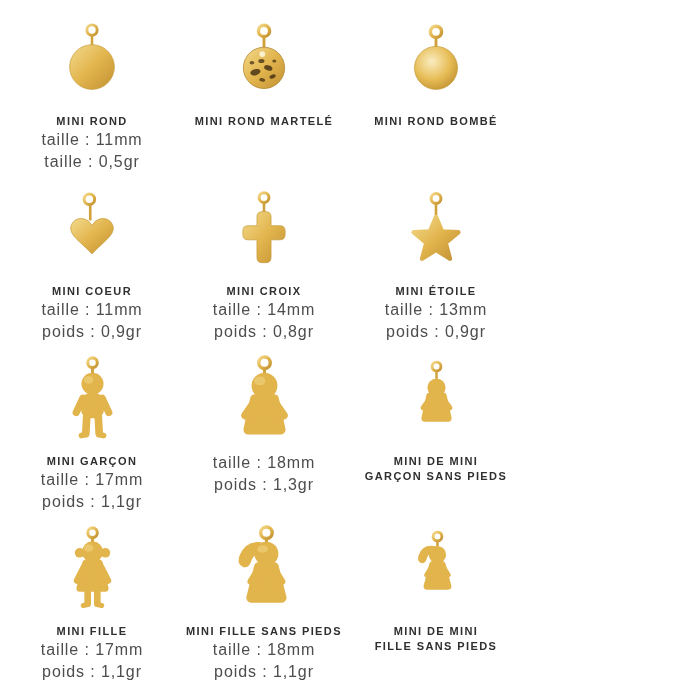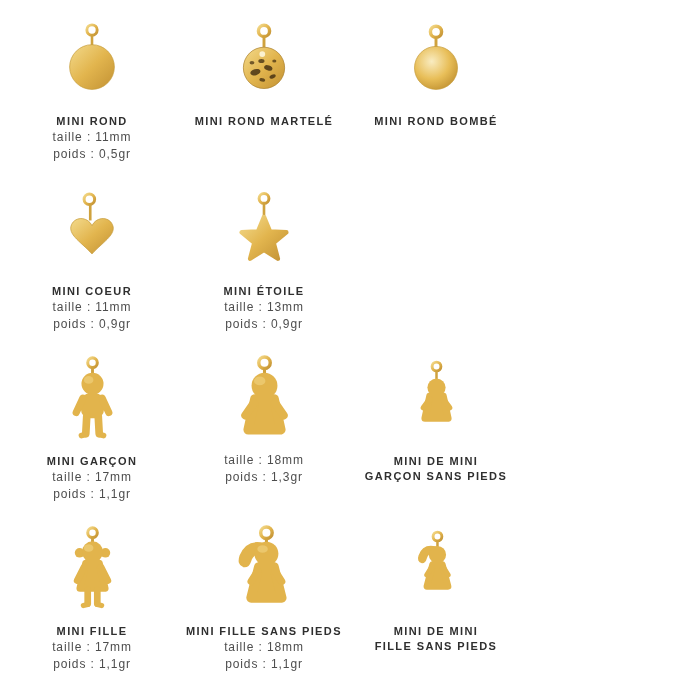--- a/index.html
+++ b/index.html
@@ -25,21 +25,21 @@
   .charm{
     height:102px;width:100%;
     display:flex;align-items:center;justify-content:center;
   }
   .name{
     font-size:11px;font-weight:bold;color:#2f2f2f;
     letter-spacing:1.4px;line-height:1.35;
     white-space:pre-line;margin-top:2px;
   }
   .spec{
-    font-size:12px;color:#4d4d4d;
+    font-size:16px;color:#4d4d4d;
     letter-spacing:0.9px;line-height:1.4;text-align:right;
   }
   .defs-holder{position:absolute;width:0;height:0;overflow:hidden;}
 </style>
 </head>
 <body>
 
 <svg class="defs-holder" aria-hidden="true">
   <defs>
     <linearGradient id="goldGrad" x1="0%" y1="0%" x2="100%" y2="100%">
@@ -62,21 +62,21 @@
     <div class="cell">
       <div class="charm">
         <svg width="104" height="86" viewBox="0 0 120 100">
           <circle cx="60" cy="14" r="6" fill="none" stroke="url(#goldGrad)" stroke-width="3.4"></circle>
           <line x1="60" y1="19" x2="60" y2="32" stroke="#CFA23E" stroke-width="3"></line>
           <circle cx="60" cy="57" r="26" fill="url(#goldGrad)" stroke="#C49A38" stroke-width="0.8"></circle>
         </svg>
       </div>
       <div class="name">MINI ROND</div>
       <div class="spec">taille : 11mm</div>
-      <div class="spec">poids : 0,5gr</div>
+      <div class="spec">taille : 0,5gr</div>
     </div>
 
     <div class="cell">
       <div class="charm">
         <svg width="104" height="86" viewBox="0 0 120 100">
           <circle cx="60" cy="15" r="6.5" fill="none" stroke="url(#goldGrad)" stroke-width="4"></circle>
           <line x1="60" y1="21" x2="60" y2="34" stroke="#CFA23E" stroke-width="3.4"></line>
           <circle cx="60" cy="58" r="24" fill="url(#goldGrad)" stroke="#A87C24" stroke-width="0.8"></circle>
           <ellipse cx="50" cy="63" rx="6" ry="3.6" fill="#3E2B10" opacity="0.8" transform="rotate(-15 50 63)"></ellipse>
           <ellipse cx="65" cy="58" rx="5" ry="3" fill="#3E2B10" opacity="0.8" transform="rotate(20 65 58)"></ellipse>
@@ -115,20 +115,32 @@
           <circle cx="57" cy="14" r="6" fill="none" stroke="url(#goldGrad)" stroke-width="3.4"></circle>
           <line x1="58" y1="19" x2="58" y2="38" stroke="#CFA23E" stroke-width="3"></line>
           <path d="M60,44 C55,33 39,33 36,45 C34,55 48,63 60,76 C72,63 86,55 84,45 C81,33 65,33 60,44 Z" fill="url(#goldGrad)" stroke="#C49A38" stroke-width="0.8"></path>
         </svg>
       </div>
       <div class="name">MINI COEUR</div>
       <div class="spec">taille : 11mm</div>
       <div class="spec">poids : 0,9gr</div>
     </div>
 
+    <div class="cell">
+      <div class="charm">
+        <svg width="106" height="88" viewBox="0 0 120 100">
+          <circle cx="60" cy="12" r="5.6" fill="none" stroke="url(#goldGrad)" stroke-width="3.4"></circle>
+          <line x1="60" y1="17" x2="60" y2="30" stroke="#CFA23E" stroke-width="3"></line>
+          <path d="M58,28 H62 Q68,28 68,34 V44 H78 Q84,44 84,50 V54 Q84,60 78,60 H68 V80 Q68,86 62,86 H58 Q52,86 52,80 V60 H42 Q36,60 36,54 V50 Q36,44 42,44 H52 V34 Q52,28 58,28 Z" fill="url(#goldGrad)" stroke="#C49A38" stroke-width="0.8"></path>
+        </svg>
+      </div>
+      <div class="name">MINI CROIX</div>
+      <div class="spec">taille : 14mm</div>
+      <div class="spec">poids : 0,8gr</div>
+    </div>
 
     <div class="cell">
       <div class="charm">
         <svg width="106" height="88" viewBox="0 0 120 100">
           <circle cx="60" cy="13" r="5.6" fill="none" stroke="url(#goldGrad)" stroke-width="3.4"></circle>
           <line x1="60" y1="18" x2="60" y2="36" stroke="#CFA23E" stroke-width="3"></line>
           <polygon points="60,34 66.8,50.5 85.4,51.5 71,63.4 75.8,81.5 60,71.5 44.2,81.5 49,63.4 34.6,51.5 53.2,50.5" fill="url(#goldGrad)" stroke="url(#goldGrad)" stroke-width="5" stroke-linejoin="round"></polygon>
         </svg>
       </div>
       <div class="name">MINI ÉTOILE</div>

